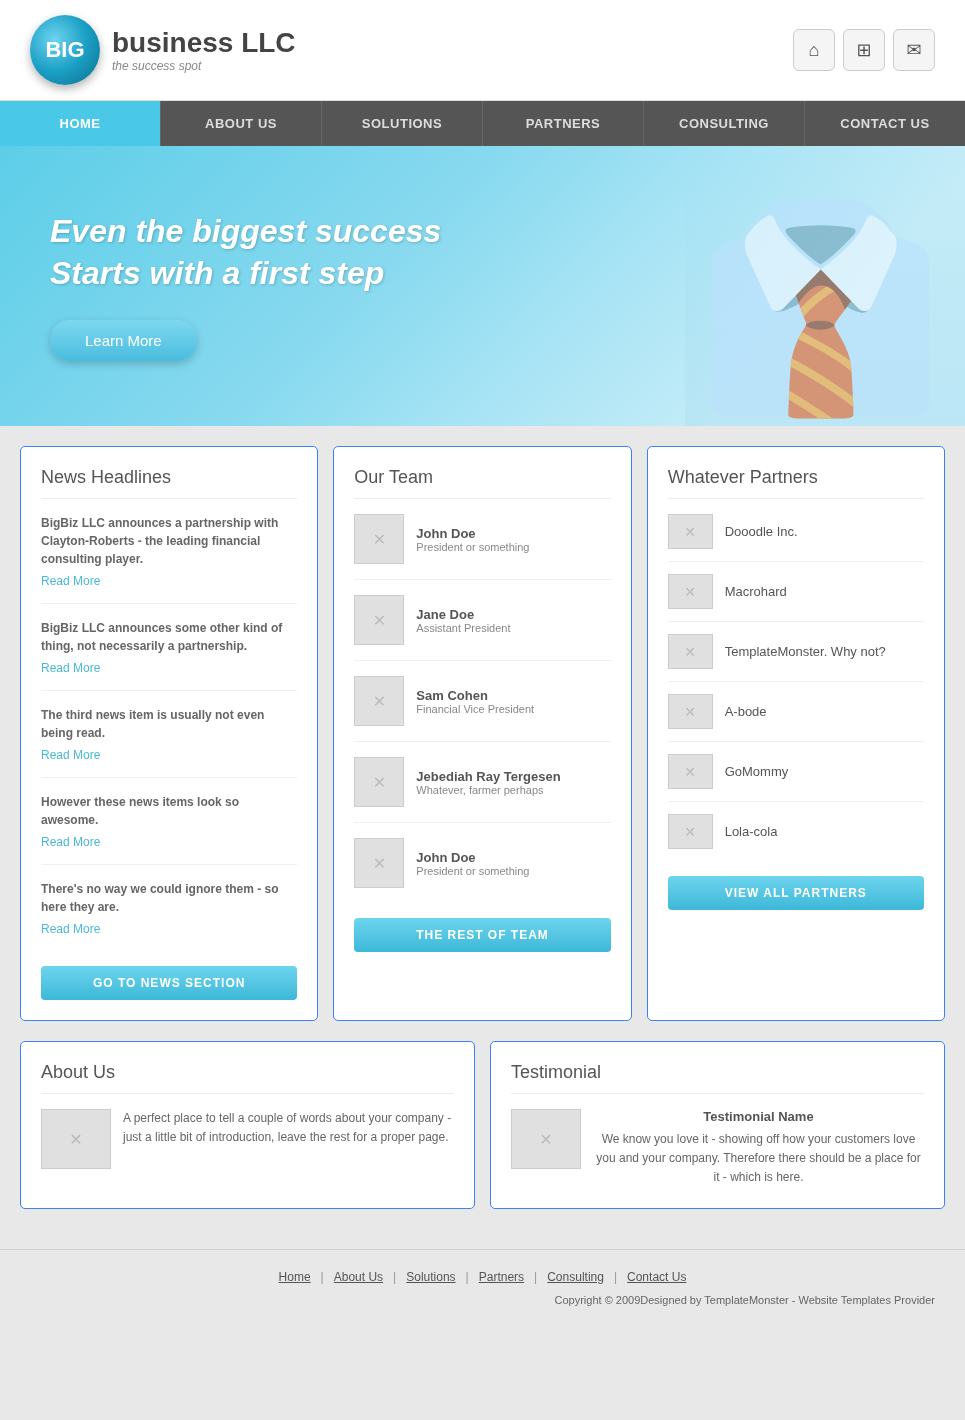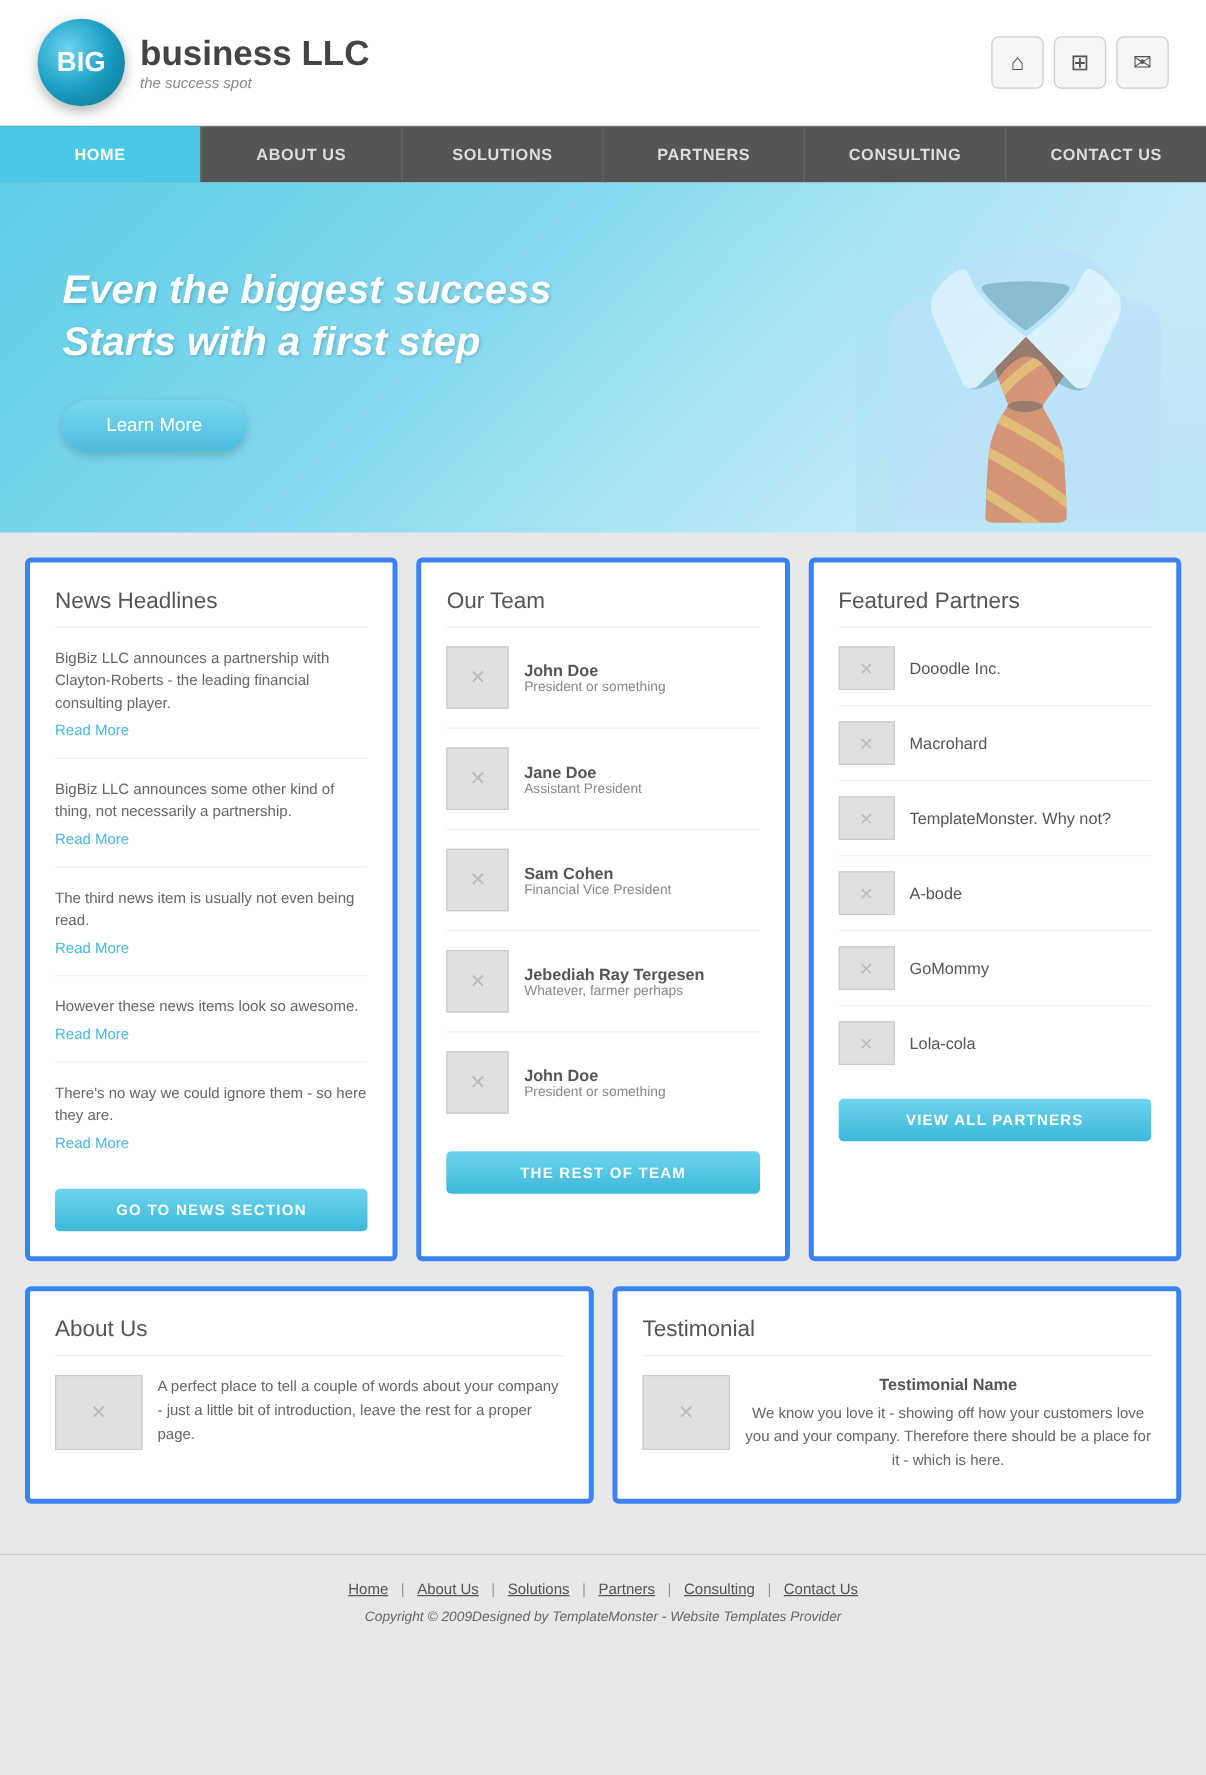--- a/index.html
+++ b/index.html
@@ -27,29 +27,29 @@
     #hero-content { padding: 40px 50px; z-index: 2; }
     #hero-text { color: #fff; font-size: 32px; font-weight: bold; line-height: 1.3; text-shadow: 1px 1px 3px rgba(0,0,0,0.2); margin-bottom: 25px; font-style: italic; }
     #hero-btn { background: linear-gradient(to bottom, #7dd8f0, #4abcde); border: none; color: #fff; padding: 12px 35px; border-radius: 20px; font-size: 15px; cursor: pointer; box-shadow: 0 3px 8px rgba(0,0,0,0.2); }
     #hero-img { position: absolute; right: 0; top: 0; height: 100%; width: 50%; display: flex; align-items: flex-end; justify-content: flex-end; }
     .hero-person { width: 280px; height: 280px; background: linear-gradient(180deg, transparent 0%, rgba(100,180,220,0.1) 100%); position: relative; }
     .hero-person::after { content: '👔'; font-size: 200px; position: absolute; right: 20px; bottom: 0; opacity: 0.7; }
 
     
     #main-content { background: #e8e8e8; padding: 20px; }
     #three-cols { display: flex; gap: 15px; margin-bottom: 20px; }
-    .panel { background: #fff; border-radius: 5px; padding: 20px; border: 4px solid #3b82f6; }
+    .panel { background: #fff; border-radius: 5px; padding: 20px; border: 1px solid #3b82f6; }
     #news-panel { flex: 1; }
     #team-panel { flex: 1; }
     #partners-panel { flex: 1; }
 
     .panel-title { font-size: 18px; color: #555; margin-bottom: 15px; font-weight: normal; border-bottom: 1px solid #eee; padding-bottom: 10px; }
     .news-item { margin-bottom: 15px; padding-bottom: 15px; border-bottom: 1px solid #f0f0f0; }
     .news-item:last-of-type { border-bottom: none; }
-    .news-text { font-size: 12px; color: #666; line-height: 1.5; margin-bottom: 5px; }
+    .news-text { font-size: 12px; color: #666; line-height: 1.5; margin-bottom: 5px; font-weight: bold; }
     .read-more { color: #4ab8d8; font-size: 12px; text-decoration: none; cursor: pointer; }
 
     
     .team-item { display: flex; align-items: center; gap: 12px; margin-bottom: 15px; padding-bottom: 15px; border-bottom: 1px solid #f0f0f0; }
     .team-item:last-of-type { border-bottom: none; }
     .team-thumb { width: 50px; height: 50px; background: #e0e0e0; border: 1px solid #ccc; display: flex; align-items: center; justify-content: center; flex-shrink: 0; }
     .team-thumb::after { content: '✕'; color: #bbb; font-size: 16px; }
     .team-name { font-size: 13px; font-weight: bold; color: #555; }
     .team-role { font-size: 11px; color: #888; }
 
@@ -77,21 +77,21 @@
     .test-thumb { width: 70px; height: 60px; background: #e0e0e0; border: 1px solid #ccc; display: flex; align-items: center; justify-content: center; flex-shrink: 0; }
     .test-thumb::after { content: '✕'; color: #bbb; font-size: 16px; }
     .test-name { font-size: 13px; font-weight: bold; color: #555; margin-bottom: 6px; }
     .test-text { font-size: 12px; color: #666; line-height: 1.6; }
 
     
     #footer { background: #e8e8e8; padding: 20px 30px; border-top: 1px solid #ccc; margin-top: 20px; }
     #footer-nav { display: flex; align-items: center; justify-content: center; gap: 10px; margin-bottom: 10px; flex-wrap: wrap; }
     .footer-link { color: #555; text-decoration: underline; font-size: 12px; cursor: pointer; }
     .footer-sep { color: #999; font-size: 12px; }
-    #footer-bottom { display: flex; justify-content: center; align-items: center; font-style: italic; }
+    #footer-bottom { display: flex; justify-content: flex-end; align-items: center; }
     .footer-copy { font-size: 11px; color: #666; }
     .footer-credit { font-size: 11px; color: #666; }
   </style>
 </head>
 <body>
 
 <div id="header">
   <div id="logo-area">
     <div id="logo-circle">BIG</div>
     <div id="logo-text">
@@ -196,21 +196,21 @@
           <div>
             <div class="team-name">John Doe</div>
             <div class="team-role">President or something</div>
           </div>
         </div>
       </div>
       <button class="panel-btn">THE REST OF TEAM</button>
     </div>
 
     <div class="panel" id="partners-panel">
-      <div class="panel-title">Featured Partners</div>
+      <div class="panel-title">Whatever Partners</div>
       <div>
         <div class="partner-item">
           <div class="partner-thumb"></div>
           <div class="partner-name">Dooodle Inc.</div>
         </div>
         <div class="partner-item">
           <div class="partner-thumb"></div>
           <div class="partner-name">Macrohard</div>
         </div>
         <div class="partner-item">

